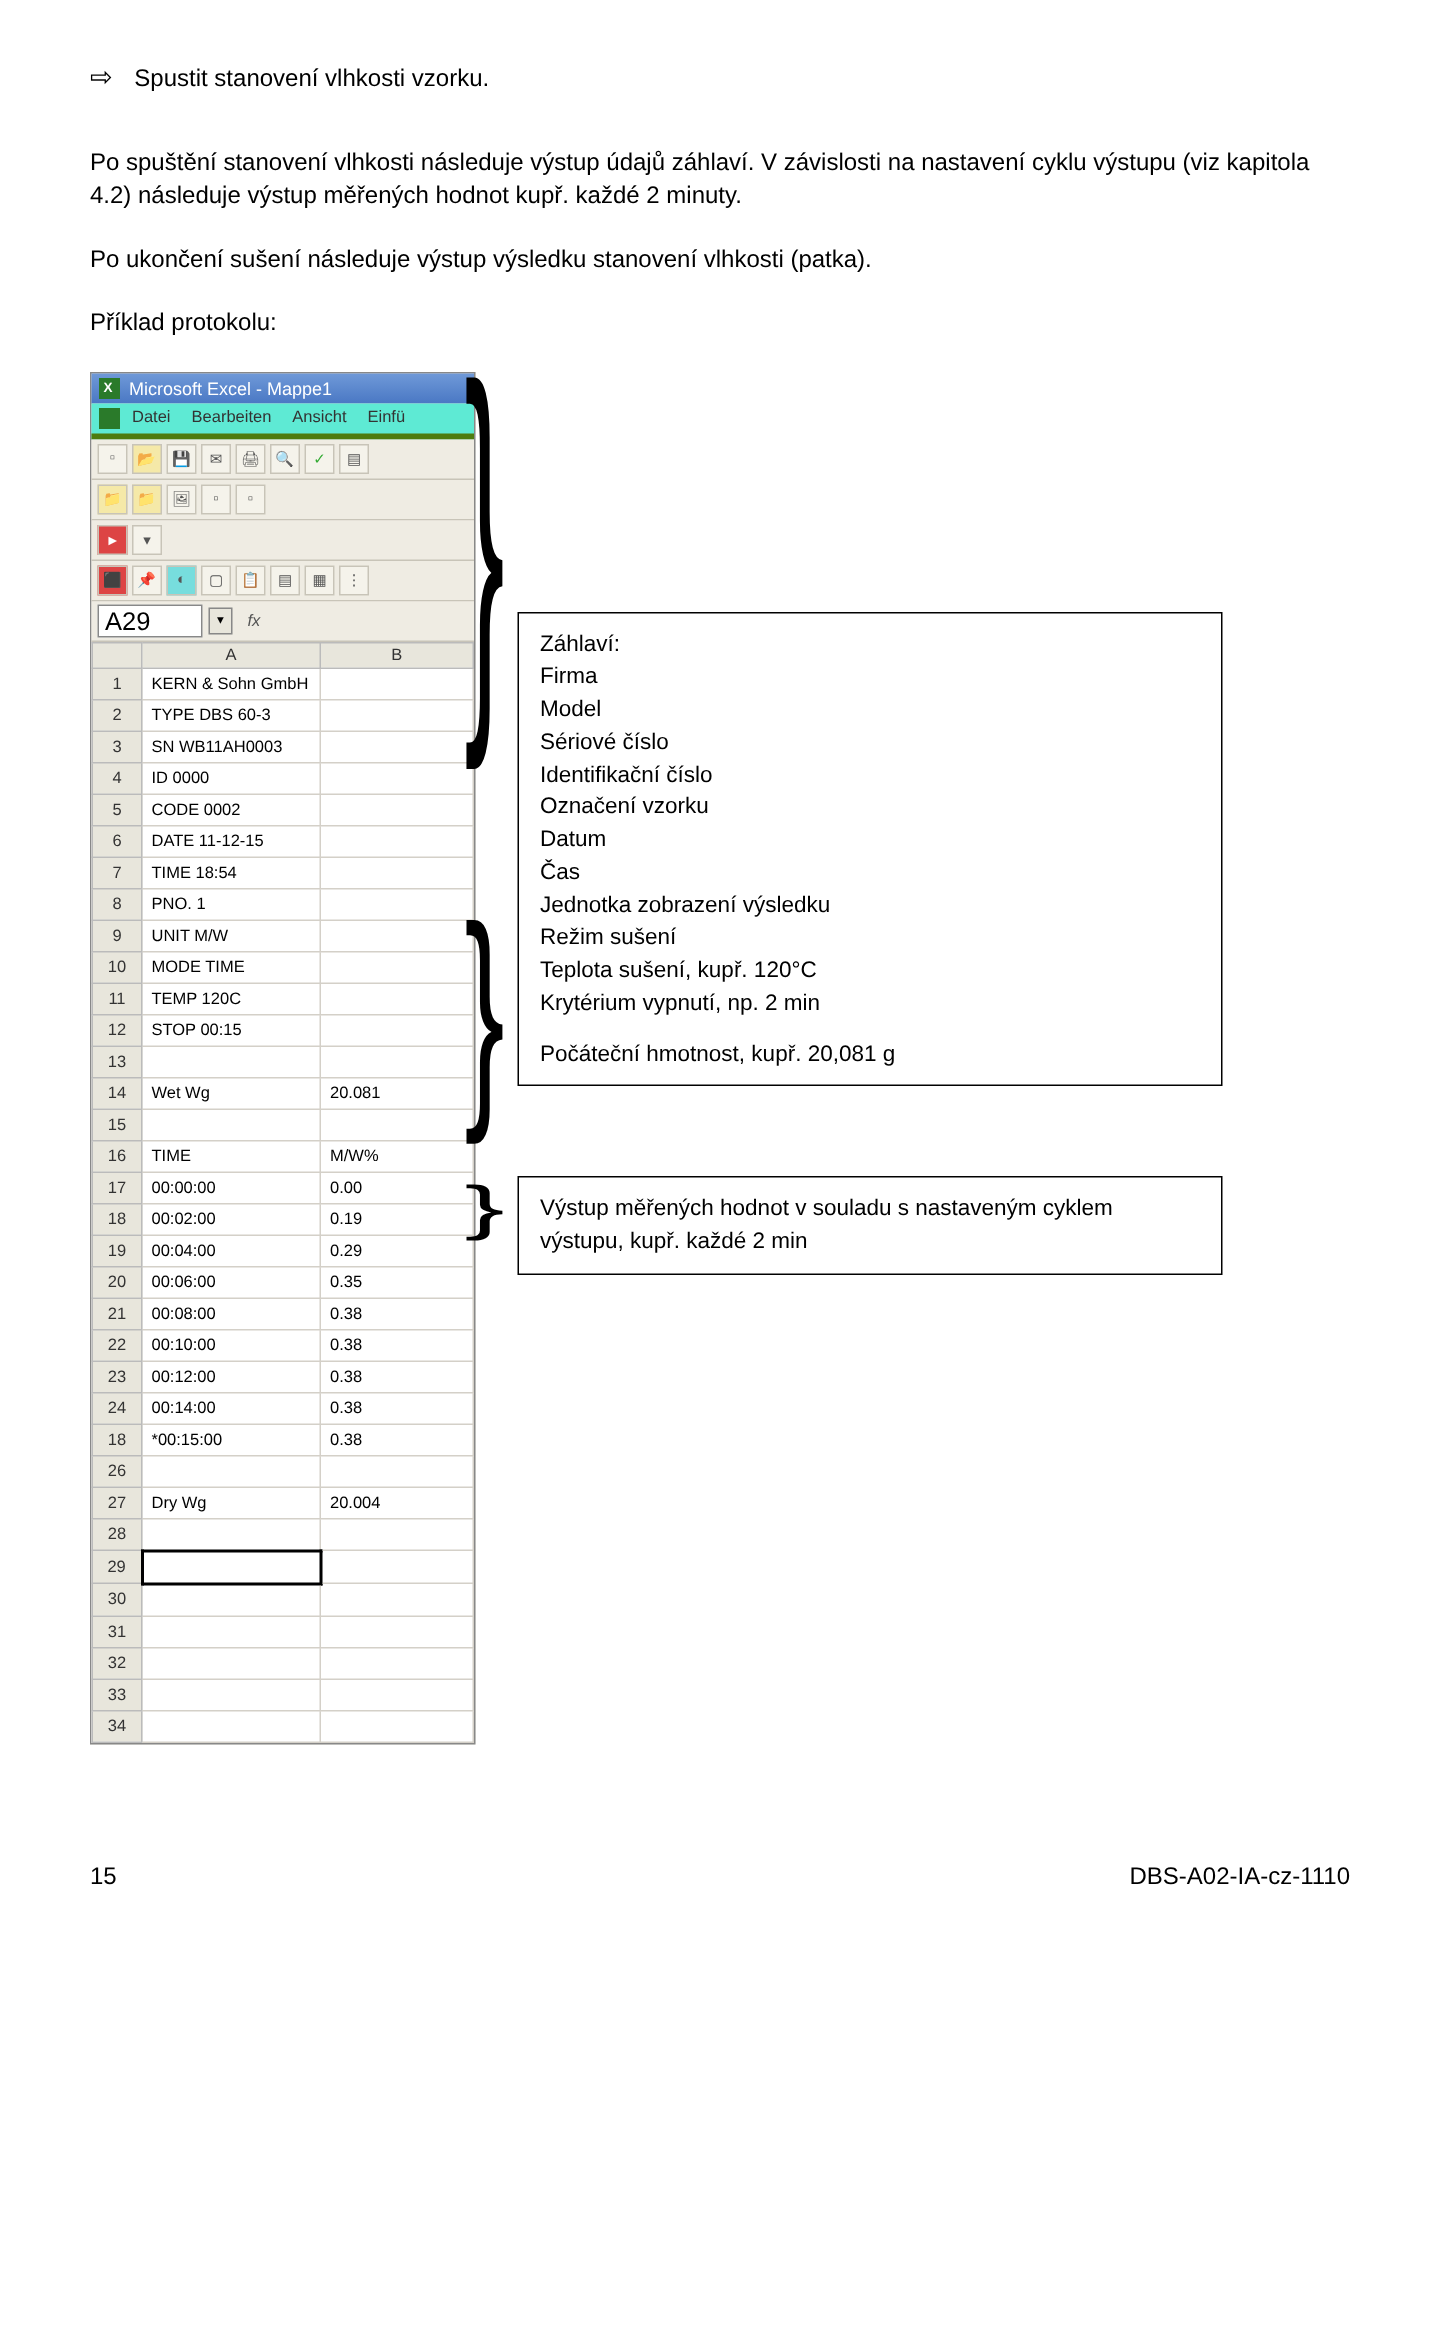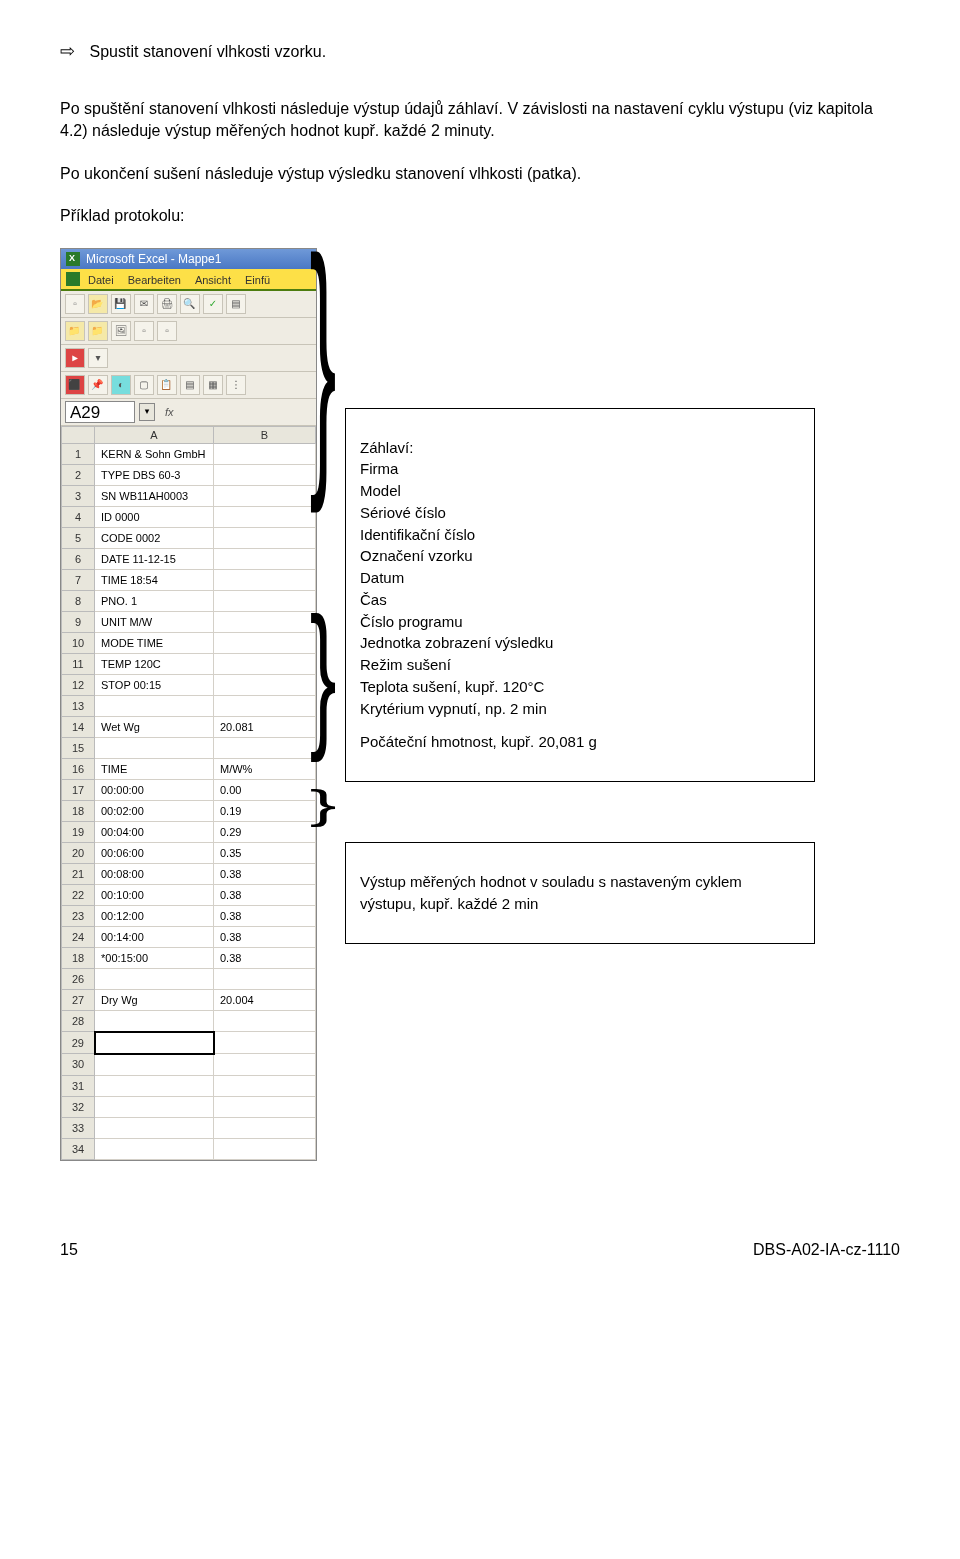--- a/index.html
+++ b/index.html
@@ -53,25 +53,25 @@
   .excel-icon::after {
     content: "X";
     color: #fff;
     font-size: 9px;
     font-weight: bold;
     position: absolute;
     left: 3px;
     top: 1px;
   }
   .menubar {
-    background: #fde047;
+    background: #5eead4;
     padding: 3px 5px;
-    border-bottom: 2px solid #4d7c0f;
-    display: flex;
-    align-items: flex-end;
+    border-bottom: 4px solid #4d7c0f;
+    display: flex;
+    align-items: flex-start;
   }
   .menubar .mb-icon {
     width: 14px;
     height: 14px;
     background: #2a7a2a;
     margin-right: 8px;
   }
   .menubar span {
     margin-right: 14px;
     color: #333;
@@ -153,21 +153,21 @@
     padding: 2px 6px;
     height: 16px;
     color: #000;
     white-space: nowrap;
   }
   .sheet td.sel {
     border: 2px solid #000;
   }
   .callout-box {
     border: 1.5px solid #000;
-    padding: 28px 14px;
+    padding: 10px 14px;
     font-size: 15px;
     line-height: 1.45;
     margin-bottom: 60px;
     background: #fff;
   }
   .callout-box.mid { margin-bottom: 62px; }
   .brace {
     position: absolute;
     left: -37px;
     width: 30px;
@@ -446,21 +446,20 @@
     <div class="brace brace1">}</div>
     <div class="callout-box">
       <div>Záhlaví:</div>
       <div>Firma</div>
       <div>Model</div>
       <div>Sériové číslo</div>
       <div>Identifikační číslo</div>
       <div>Označení vzorku</div>
       <div>Datum</div>
       <div>Čas</div>
-      <div>Číslo programu</div>
       <div>Jednotka zobrazení výsledku</div>
       <div>Režim sušení</div>
       <div>Teplota sušení, kupř. 120°C</div>
       <div>Krytérium vypnutí, np. 2 min</div>
       <div style="height:12px"></div>
       <div>Počáteční hmotnost, kupř. 20,081 g</div>
     </div>
 
     <div class="brace brace2">}</div>
     <div class="callout-box mid">

